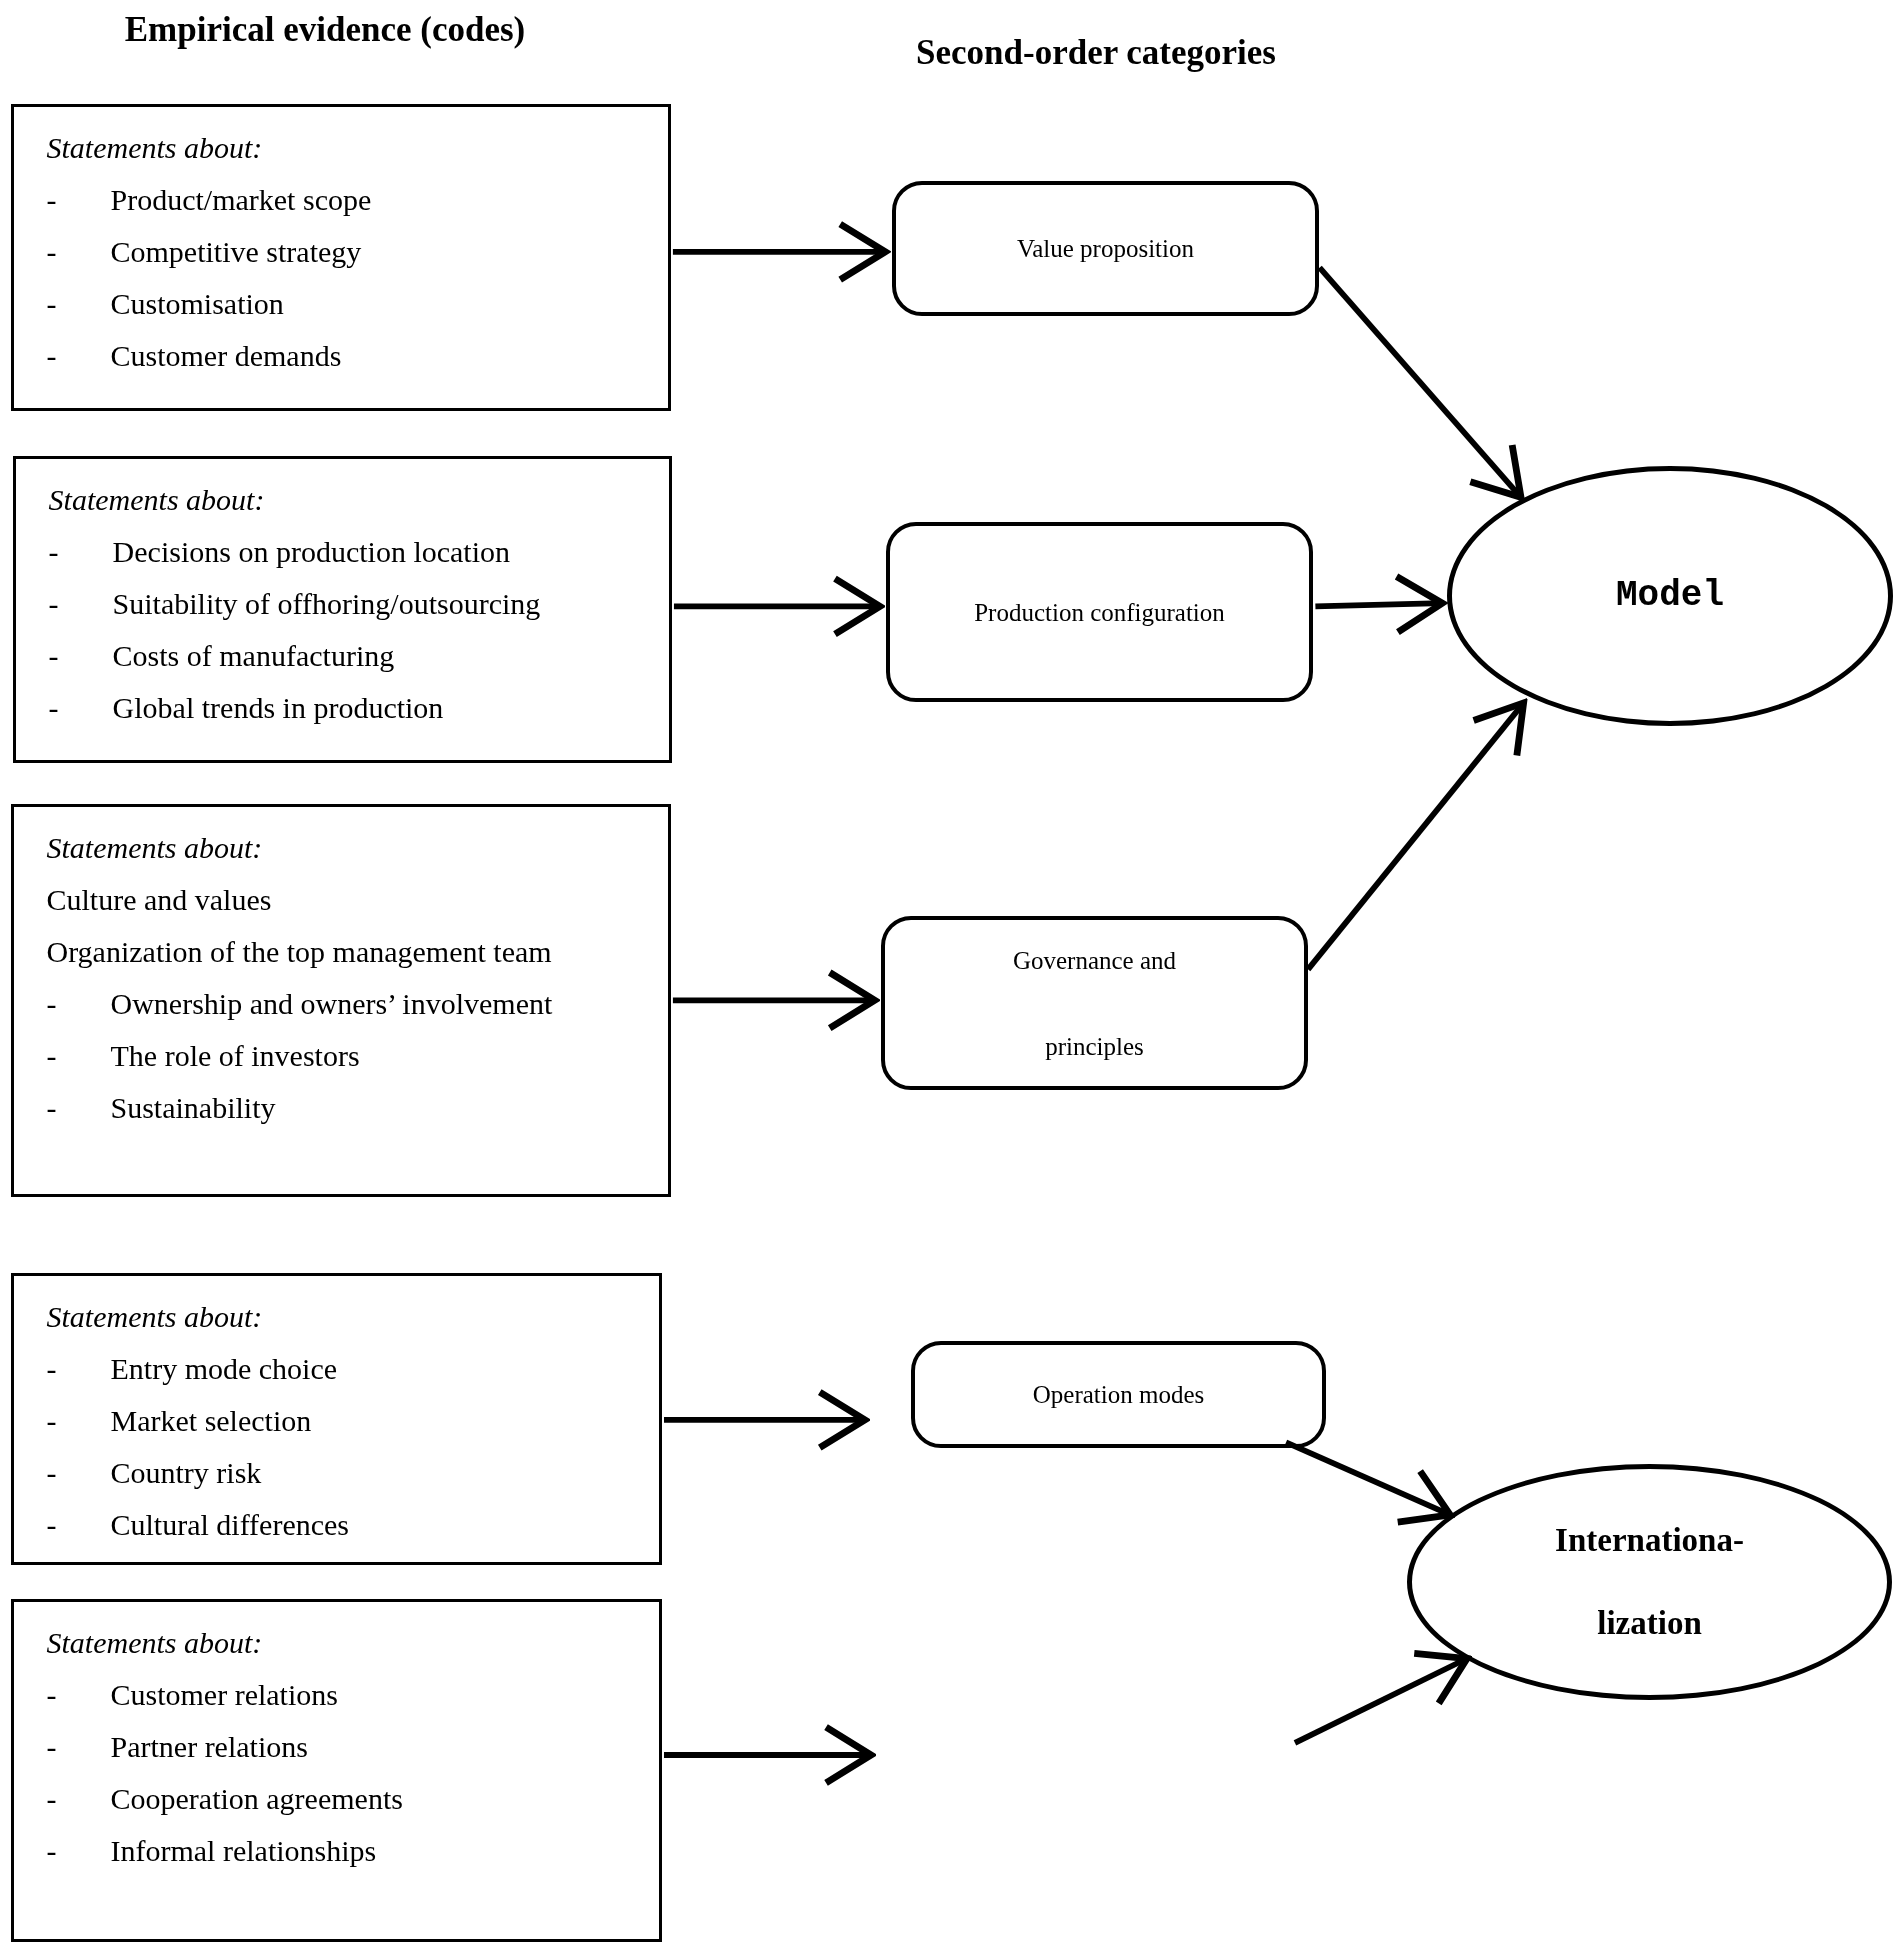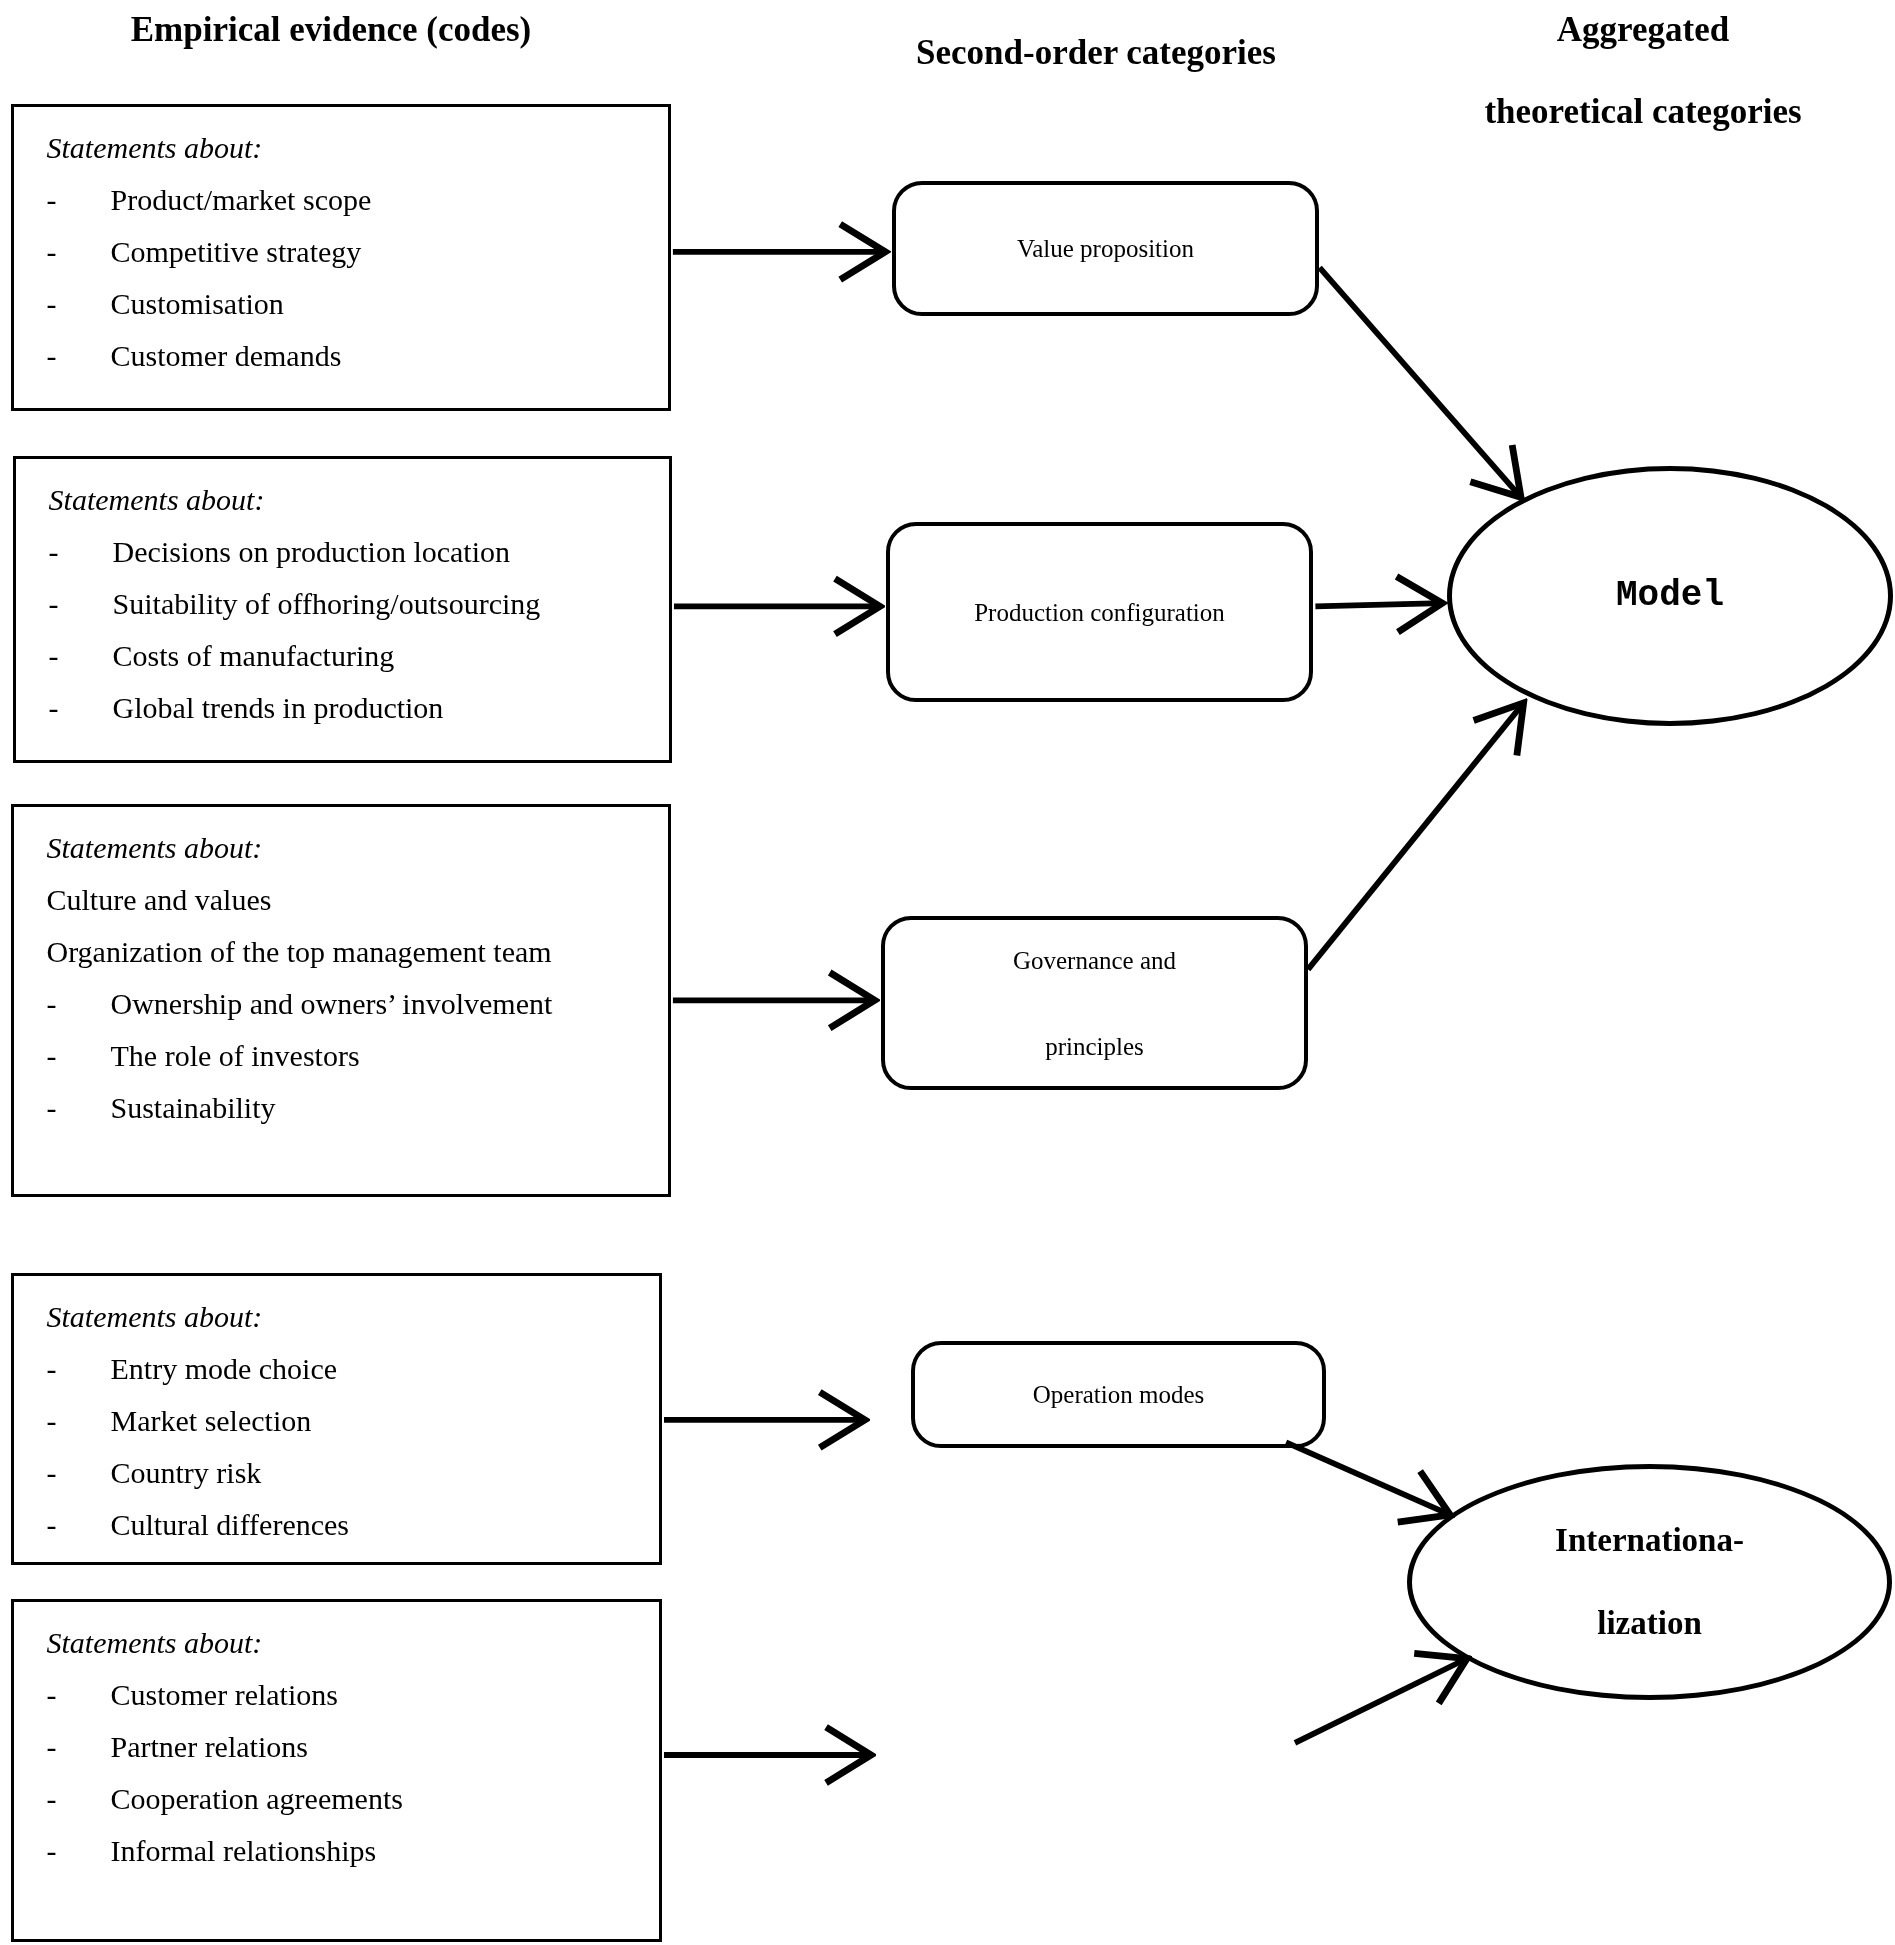--- a/index.html
+++ b/index.html
@@ -17,21 +17,21 @@
     overflow: hidden;
   }
   
   .col-header {
     position: absolute;
     font-weight: bold;
     font-size: 35px;
     line-height: 1;
     text-align: center;
   }
-  #header-col1 { left: 0px;    top: 11.5px; width: 650px; padding-left: 6px; }
+  #header-col1 { left: 0px;    top: 11.5px; width: 650px; }
   #header-col2 { left: 834px; top: 35px; width: 524px; }
   #header-col3 { left: 1390px; top: 11.5px; width: 506px;  }
   #header-col3 .hline2 { margin-top: 47px; }
 
   
   .evidence-box {
     position: absolute;
     border: 3.7px solid #000;
     background: #fff;
     box-sizing: border-box;
@@ -107,24 +107,20 @@
 </head>
 <body>
 
 <div class="canvas">
 
   <div class="col-header" id="header-col1">
     <span>Empirical evidence (codes)</span>
   </div>
   <div class="col-header" id="header-col2">
     <span>Second-order categories</span>
-  </div>
-  <div class="col-header" id="header-col3">
-    <div>Aggregated</div>
-    <div class="hline2">theoretical categories</div>
   </div>
 
   <div class="evidence-box" id="box1">
     <div class="row intro">Statements about:</div>
     <div class="row">
       <span class="dash">-</span>
       <span class="item-label">Product/market scope</span>
     </div>
     <div class="row">
       <span class="dash">-</span>

